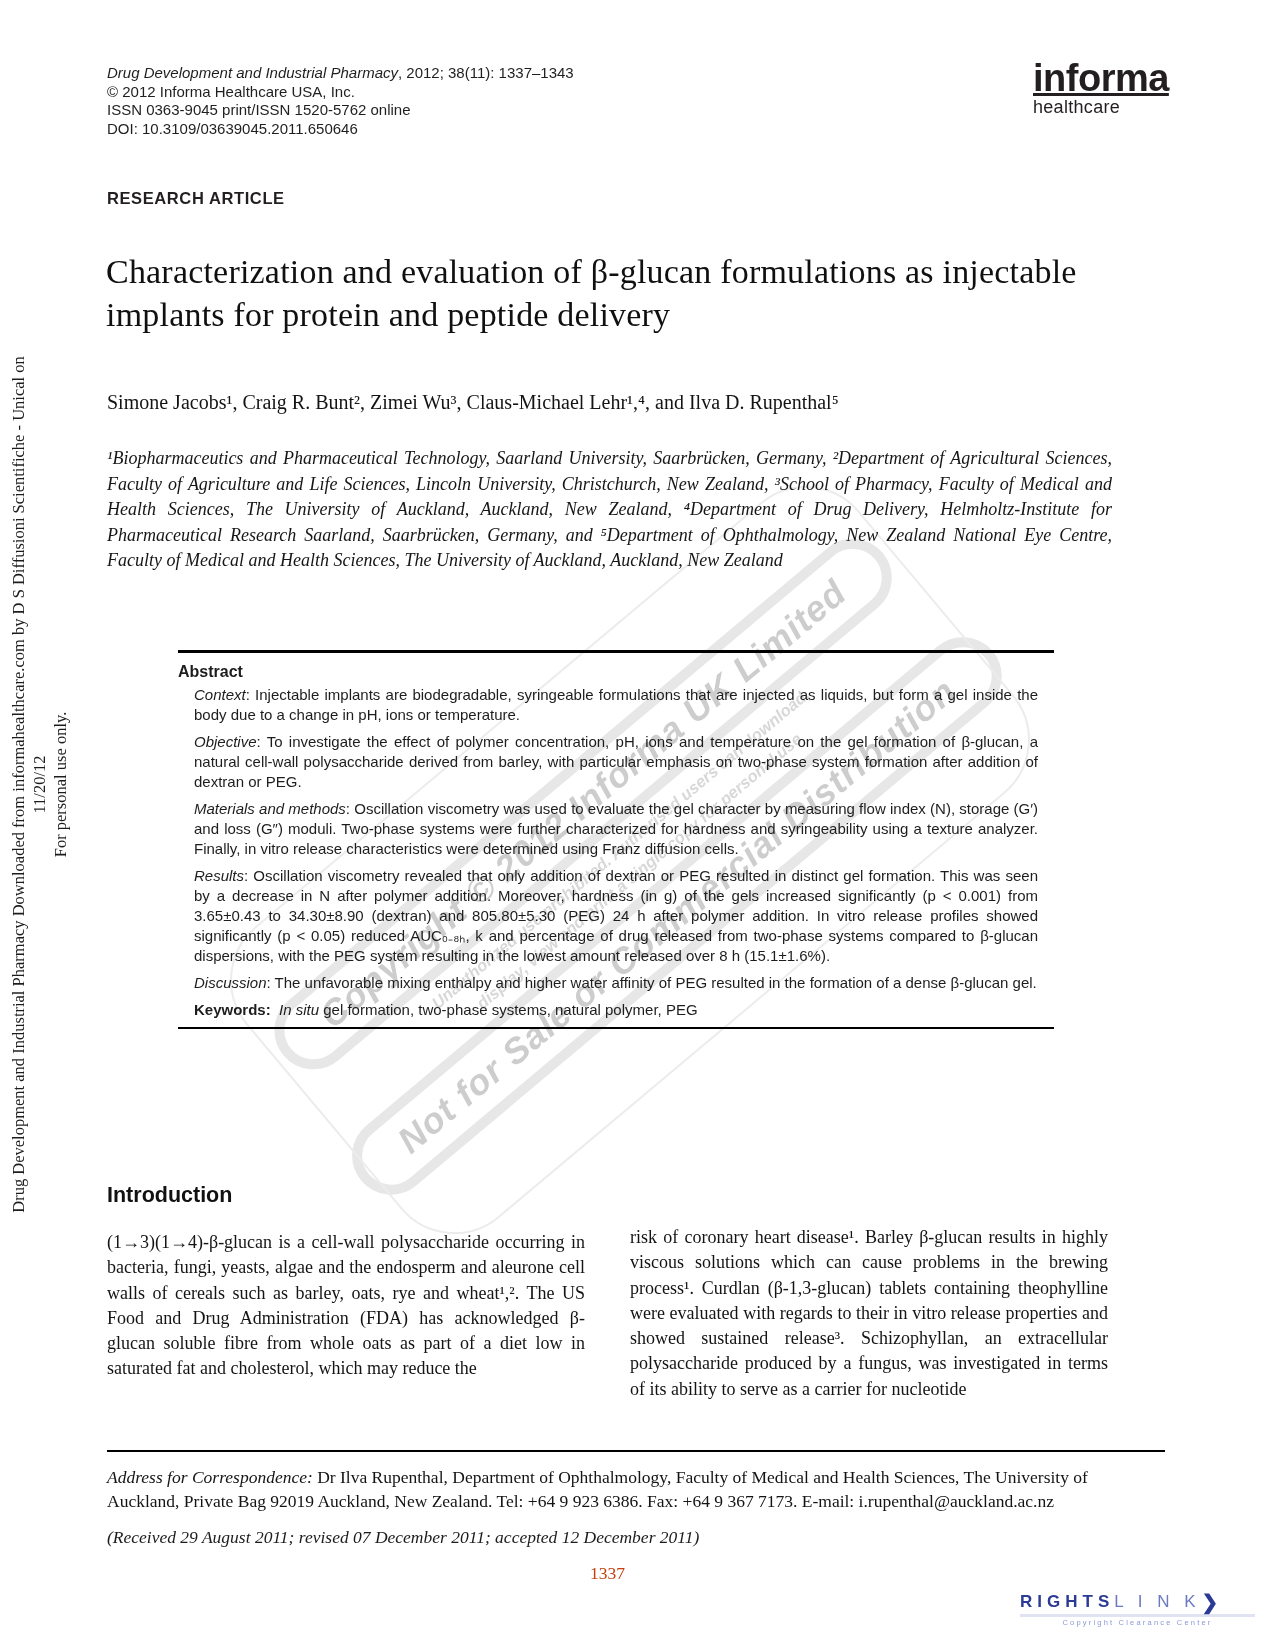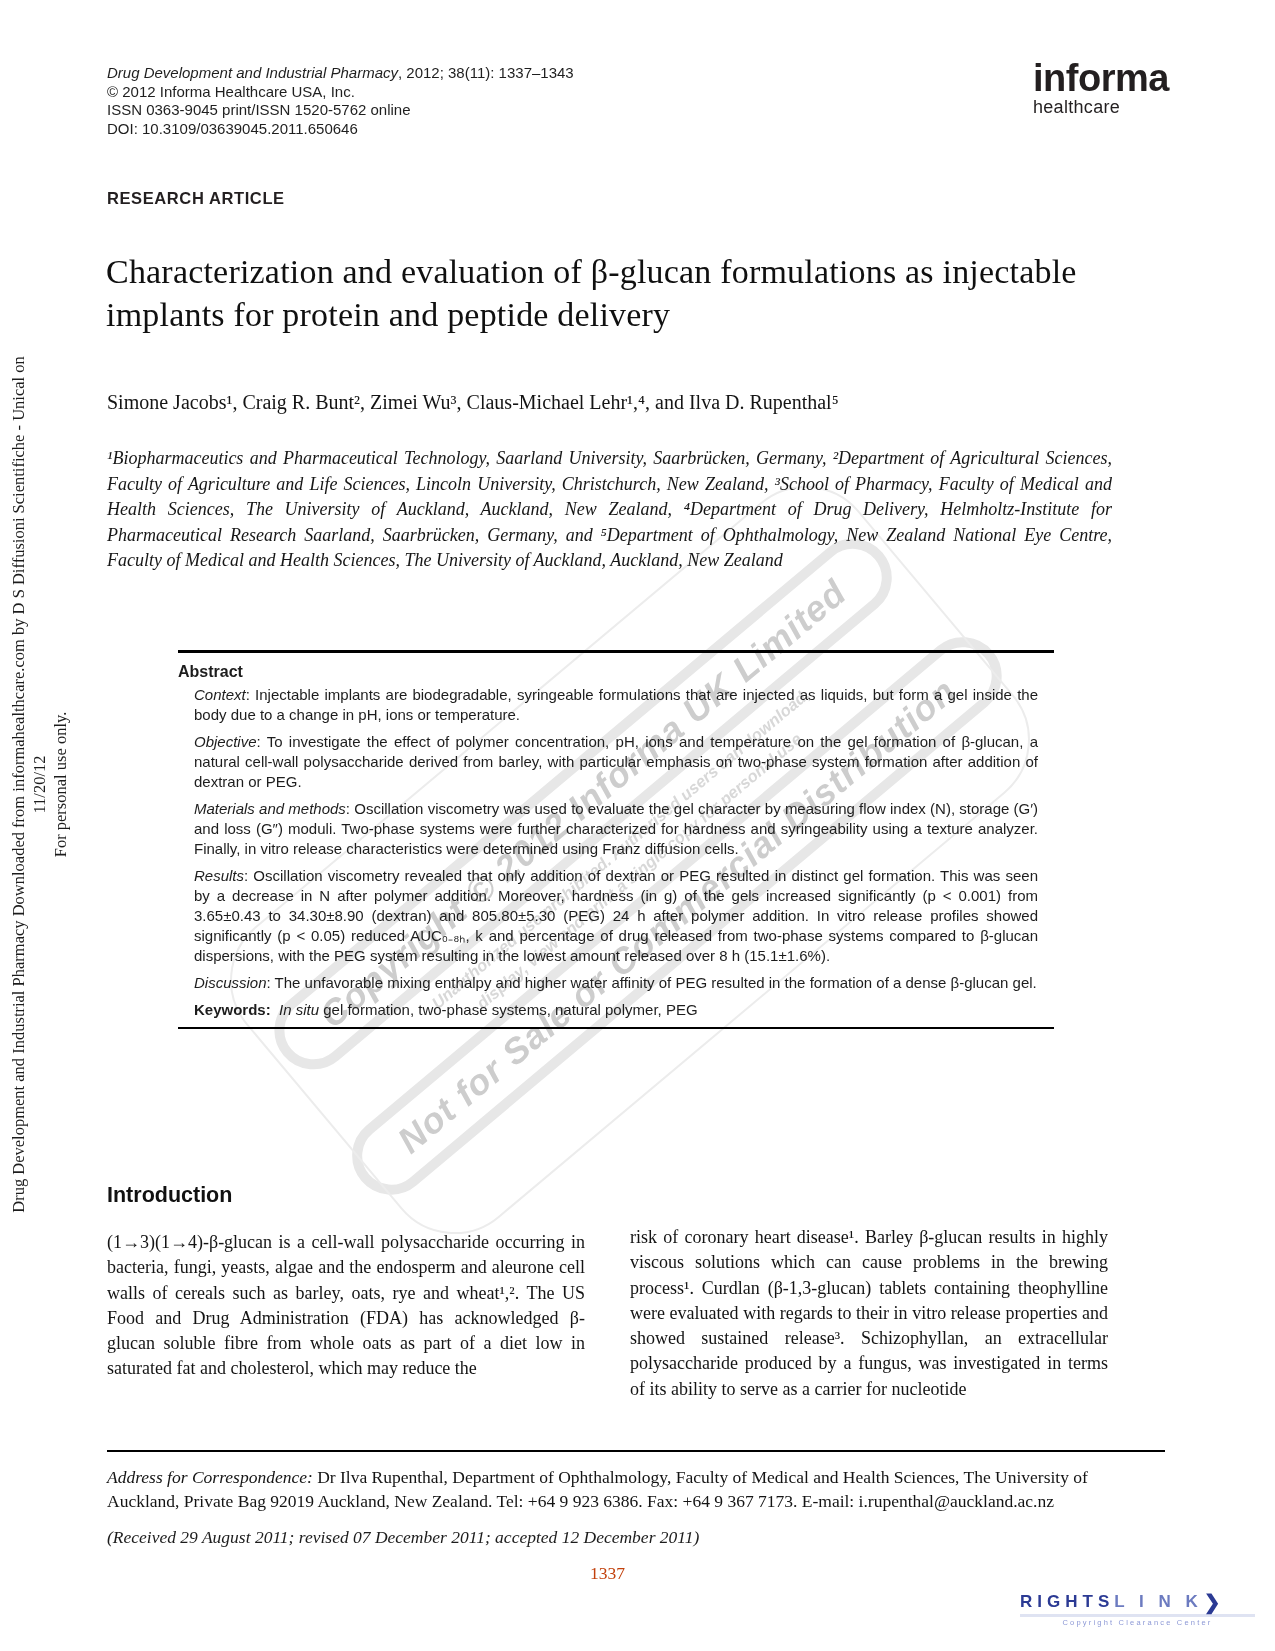--- a/index.html
+++ b/index.html
@@ -15,21 +15,21 @@
     position:absolute; z-index:2; top:1237px; left:8px; width:905px;
     transform:rotate(-90deg); transform-origin:0 0;
     text-align:center; font-size:16.5px; line-height:21px; color:#1c1c1c;
   }
 
   
   .journal-info { top:64px; left:107px; font-family:"Liberation Sans", sans-serif;
     font-size:15px; line-height:18.5px; color:#1f1f1f; }
   .journal-info .it { font-style:italic;text-align:center; }
   .informa-logo { top:58px; left:1033px; font-family:"Liberation Sans", sans-serif; color:#231f20; }
-  .informa-logo .big { font-size:38px; font-weight:bold; letter-spacing:-0.5px; line-height:40px; }
+  .informa-logo .big { font-size:38px; font-weight:bold; letter-spacing:-0.5px; line-height:40px;text-decoration:underline; }
   .informa-logo .sub { font-size:18px; line-height:19px; letter-spacing:0.3px; margin-top:0; }
 
   
   .kicker { top:189px; left:107px; font-family:"Liberation Sans", sans-serif;
     font-weight:bold; font-size:16.5px; letter-spacing:0.6px; color:#231f20; }
   .title { top:250px; left:106px; width:1010px; font-size:34px; line-height:43px;
     color:#101010; letter-spacing:0.2px; font-weight:normal; }
   .authors { top:391px; left:107px; width:1005px; font-size:20px; color:#141414; }
   .affiliations { top:446px; left:107px; width:1005px; font-style:italic;
     font-size:18px; line-height:25.5px; text-align:justify; color:#161616; }
@@ -68,21 +68,21 @@
   .footer { top:1450px; left:107px; width:1058px; border-top:2px solid #000; padding-top:13px; }
   .corr { width:1005px; font-size:17.5px; line-height:24px; color:#141414; }
   .corr .it { font-style:italic; }
   .received { font-style:italic; margin-top:14px; font-size:17.5px; }
   .pageno { width:1001px; text-align:center; margin-top:15px; font-size:17.5px; color:#c2410c; }
 
   
   .rightslink { top:1592px; left:1020px; width:235px; font-family:"Liberation Sans", sans-serif; cursor:pointer; }
   .rl-row { display:flex; align-items:center;text-align:right; }
   .rl-rights { font-weight:bold; font-size:17px; color:#2b3a94; letter-spacing:5px; }
-  .rl-link { font-weight:bold; font-size:17px; color:#6c7bc0; letter-spacing:5px; }
+  .rl-link { font-weight:normal; font-size:17px; color:#6c7bc0; letter-spacing:5px; }
   .rl-arrow { color:#2b3a94; font-size:20px; font-weight:bold; line-height:17px; margin-left:1px; }
   .rl-sub { margin-top:2px; border-top:3px solid #dfe3f2; color:#8d99d6; font-size:7.5px;
     letter-spacing:2.2px; text-align:center; padding-top:1px; white-space:nowrap; }
 </style>
 </head>
 <body>
 
 <div class="page">
 
   <div class="watermark">

